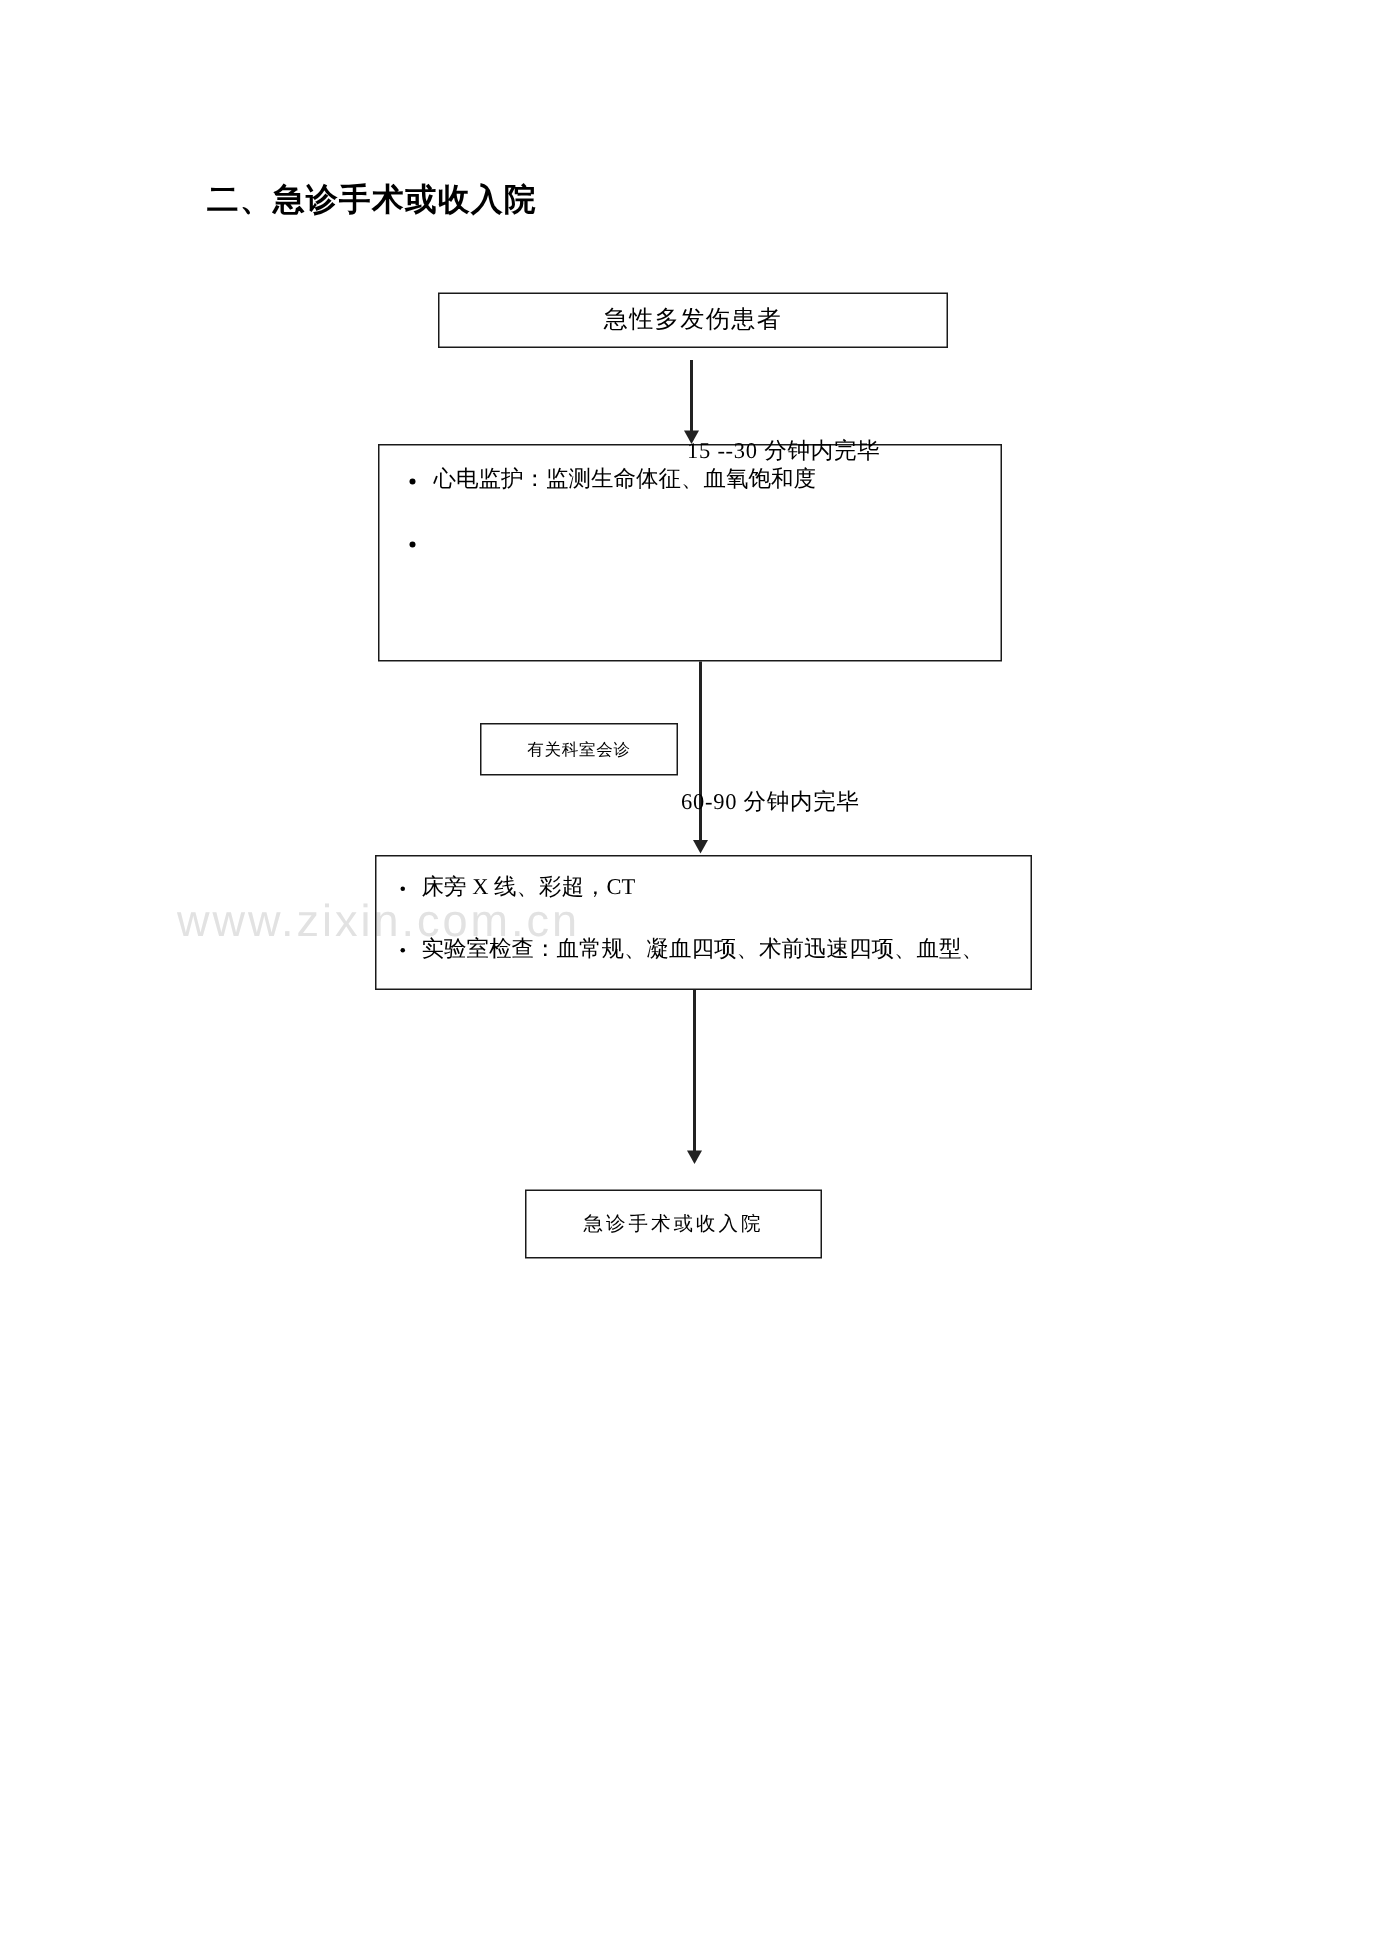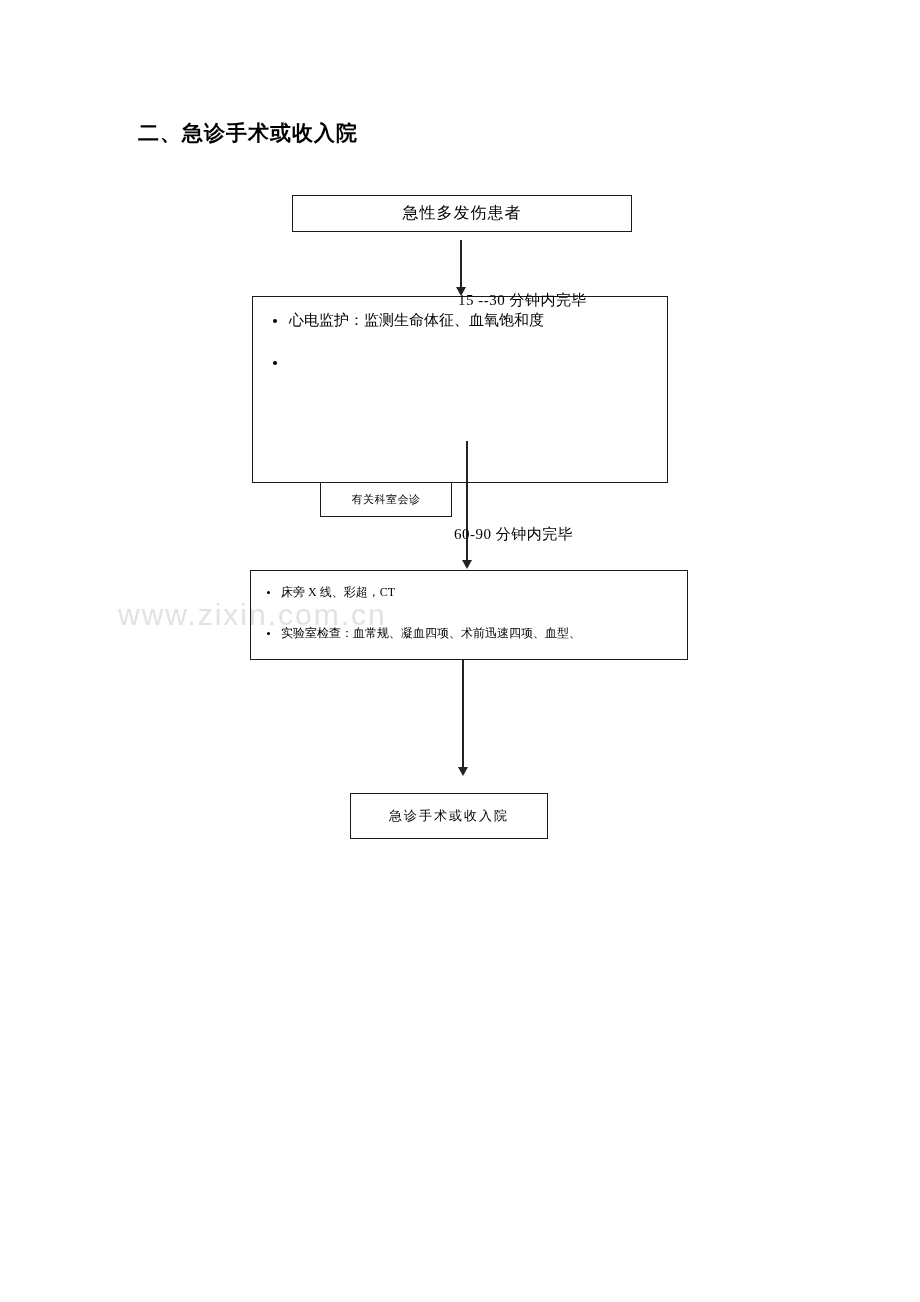--- a/index.html
+++ b/index.html
@@ -79,21 +79,21 @@
     width: 340px;
     height: 37px;
   }
   #box-patient .box-label { font-size: 16px; }
 
   
   #box-initial {
     left: 252px;
     top: 296px;
     width: 416px;
-    height: 187px;
+    height: 145px;
     padding: 14px 0 16px 0;
   }
   .bullet-list {
     list-style: none;
     margin: 0;
     padding: 0;
   }
   .bullet-list li {
     position: relative;
     font-size: 15px;
@@ -128,21 +128,21 @@
   
   #box-exams {
     left: 250px;
     top: 570px;
     width: 438px;
     height: 90px;
     padding: 12px 0 0 0;
     overflow: hidden;
   }
   #box-exams .bullet-list li {
-    font-size: 12px;
+    font-size: 15px;
     margin-bottom: 22px;
     padding-left: 30px;
   }
   #box-exams .bullet-list li .bullet-dot {
     left: 16px;
     top: 8px;
     width: 3px;
     height: 3px;
   }
 

